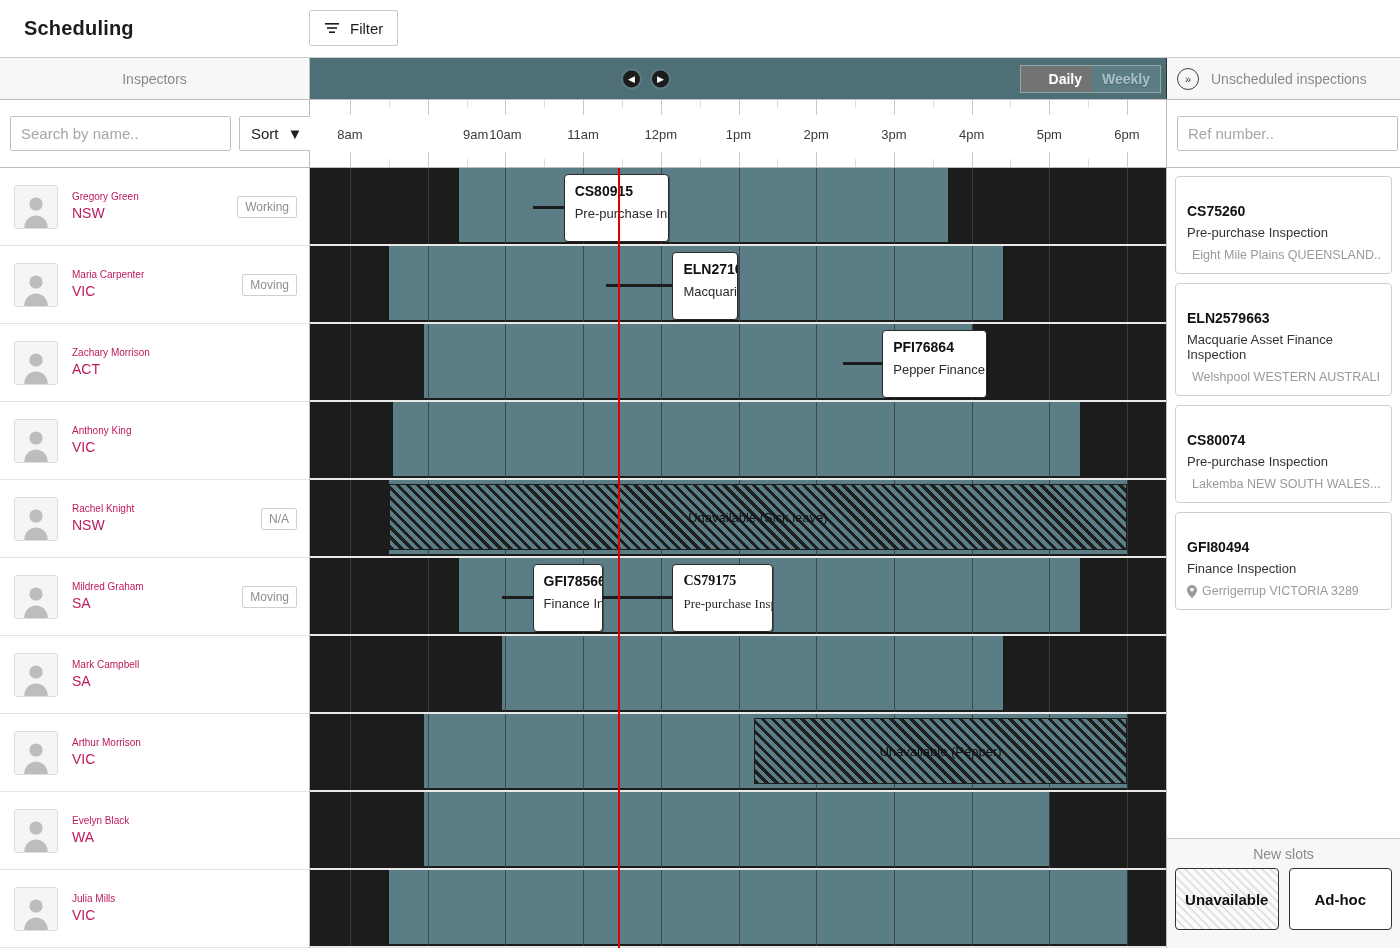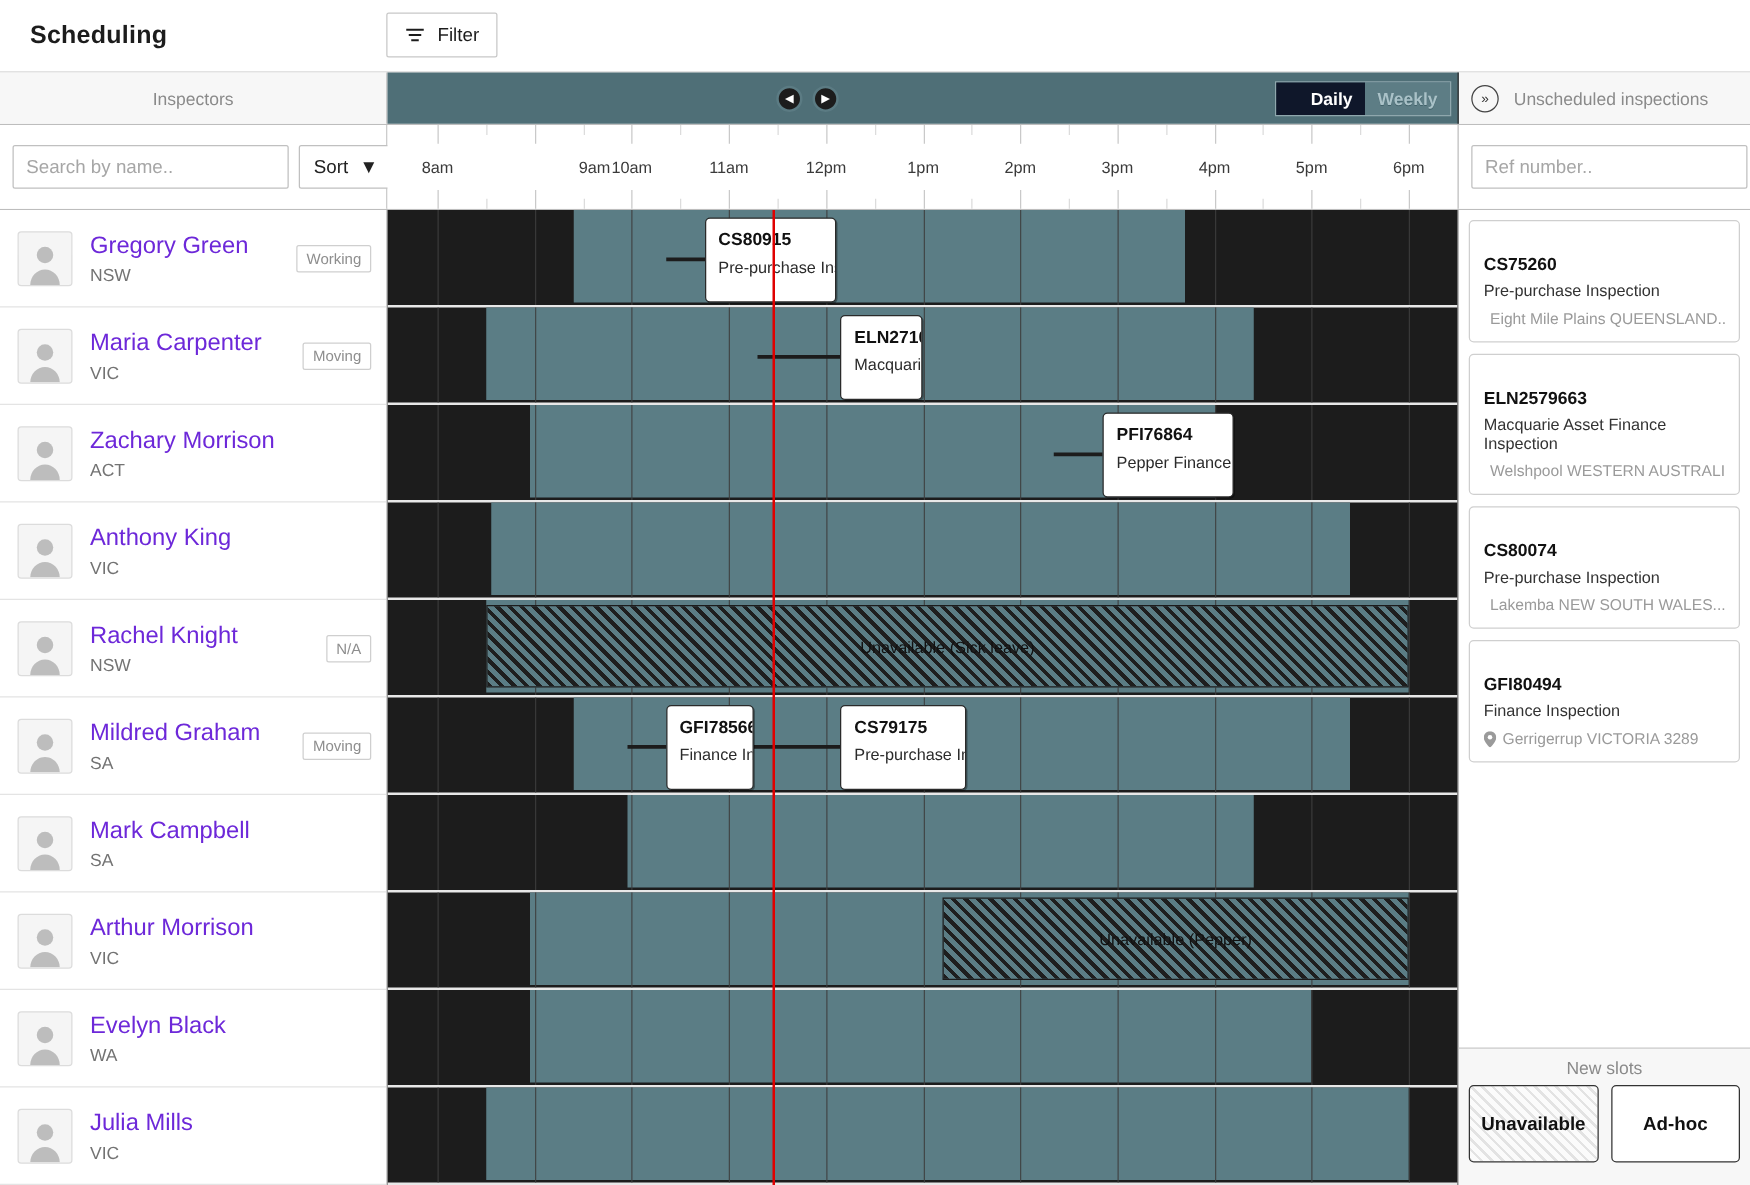--- a/index.html
+++ b/index.html
@@ -60,21 +60,21 @@
   }
   .seg {
     position: absolute; right: 5px; top: 50%; transform: translateY(-50%);
     display: flex; border: 1px solid #8fa7ad;
   }
   .seg-item {
     height: 26px; min-width: 62px; padding: 0 10px;
     display: flex; align-items: center; justify-content: center;
     font-size: 14px; font-weight: bold; cursor: pointer;
   }
-  .seg-item.on  { background: #0f172a; color: #fff; padding-left: 28px; }
+  .seg-item.on  { background: #737373; color: #fff; padding-left: 28px; }
   .seg-item.off { background: #5d7d85; color: #aac2c8; text-shadow: 0 1px 0 #43636b; }
 
   .head-unsched {
     width: 233px; background: #f7f7f7;
     display: flex; align-items: center; gap: 12px; padding-left: 10px;
     font-size: 14px; color: #8a8a8a;
   }
   .dbl-chevron {
     width: 22px; height: 22px; border-radius: 50%;
     border: 1.5px solid #444; color: #333;
@@ -122,22 +122,22 @@
     height: 78px; display: flex; align-items: center; gap: 14px;
     padding: 0 12px 0 14px; border-bottom: 1px solid #e4e4e4;
   }
   .avatar {
     width: 44px; height: 44px; flex: 0 0 auto;
     border: 1px solid #dcdcdc; background: #f5f5f5; border-radius: 3px;
     display: flex; align-items: flex-end; justify-content: center;
     overflow: hidden;
   }
   .insp-meta { flex: 1; min-width: 0; }
-  .insp-name { font-size: 19px; color: #6d28d9; line-height: 1.45; }
-  .insp-state { font-size: 14px; color: #737373; line-height: 1.35; }
+  .insp-name { font-size: 10px; color: #be185d; line-height: 1.45; }
+  .insp-state { font-size: 14px; color: #be185d; line-height: 1.35; }
   .badge {
     border: 1px solid #cfcfcf; border-radius: 2px;
     padding: 3px 7px; font-size: 12px; color: #8e8e8e;
     background: #fff; flex: 0 0 auto;
   }
 
   
   .grid { flex: 1; position: relative; background: #1c1c1c; overflow: hidden;
           border-right: 1px solid #bdbdbd; }
   .grow { position: absolute; left: 0; right: 0; height: 78px; border-bottom: 2px solid #e8e8e8; }
@@ -529,21 +529,21 @@
         <div class="vline" style="left: 583.9px;"></div>
         <div class="vline" style="left: 661.6px;"></div>
         <div class="vline" style="left: 739.3px;"></div>
         <div class="vline" style="left: 817px;"></div>
         <div class="appt-line" style="left: 191.515px; width: 31.08px; top: 38px;"></div>
         <div class="appt" style="left: 222.595px; width: 69.93px; top: 6px; height: 68px;">
           <div class="appt-ref">GFI78566</div>
        <div class="appt-desc">Finance Inspe</div>
         </div>
         <div class="appt-line" style="left: 292.525px; width: 69.93px; top: 38px;"></div>
-        <div class="appt" style="left: 362.455px; width: 101.01px; top: 6px; height: 68px;">
+        <div class="appt" style="left: 362.455px; width: 101.01px; top: 6px; height: 68px; font-family: Liberation Serif, serif;">
           <div class="appt-ref">CS79175</div>
        <div class="appt-desc">Pre-purchase Inspec</div>
         </div>
       </div>
       <div class="grow" style="top: 468px;">
         <div class="avail" style="left: 191.515px; width: 501.165px;"></div>
         <div class="vline" style="left: 40px;"></div>
         <div class="vline" style="left: 117.7px;"></div>
         <div class="vline" style="left: 195.4px;"></div>
         <div class="vline" style="left: 273.1px;"></div>

